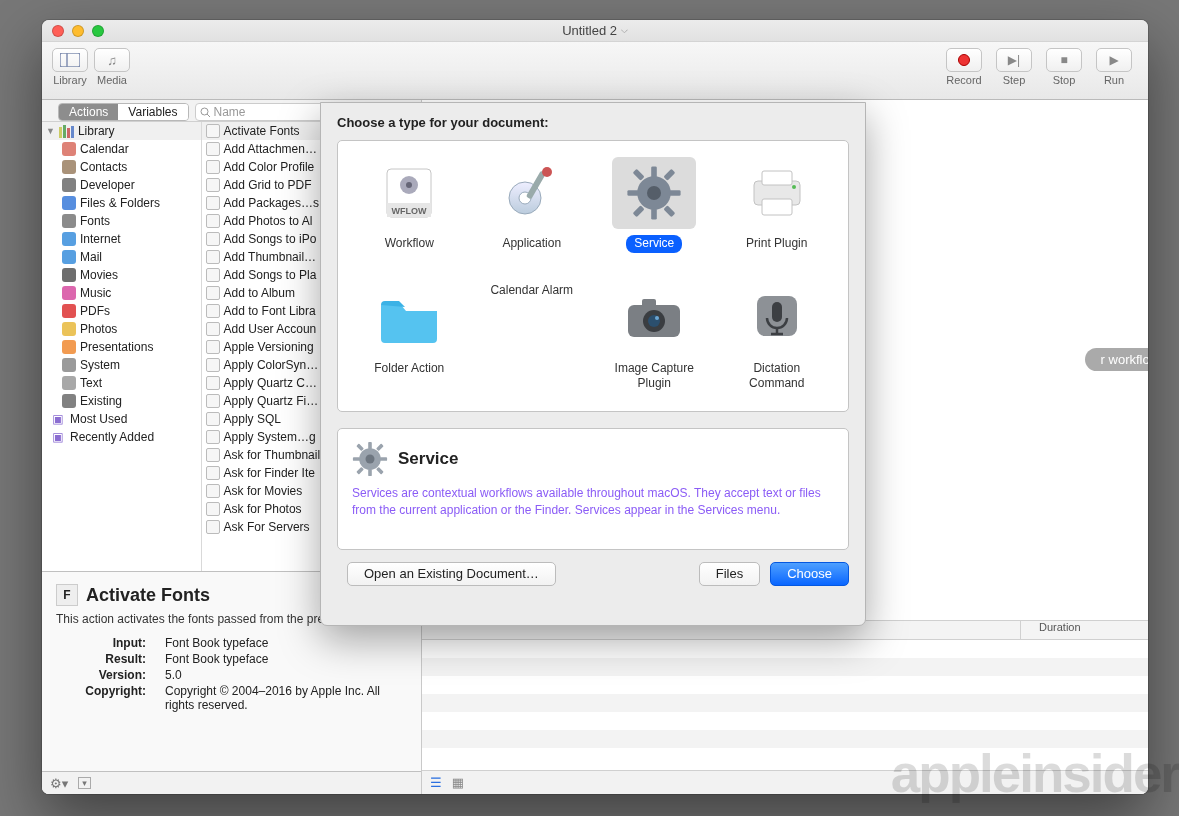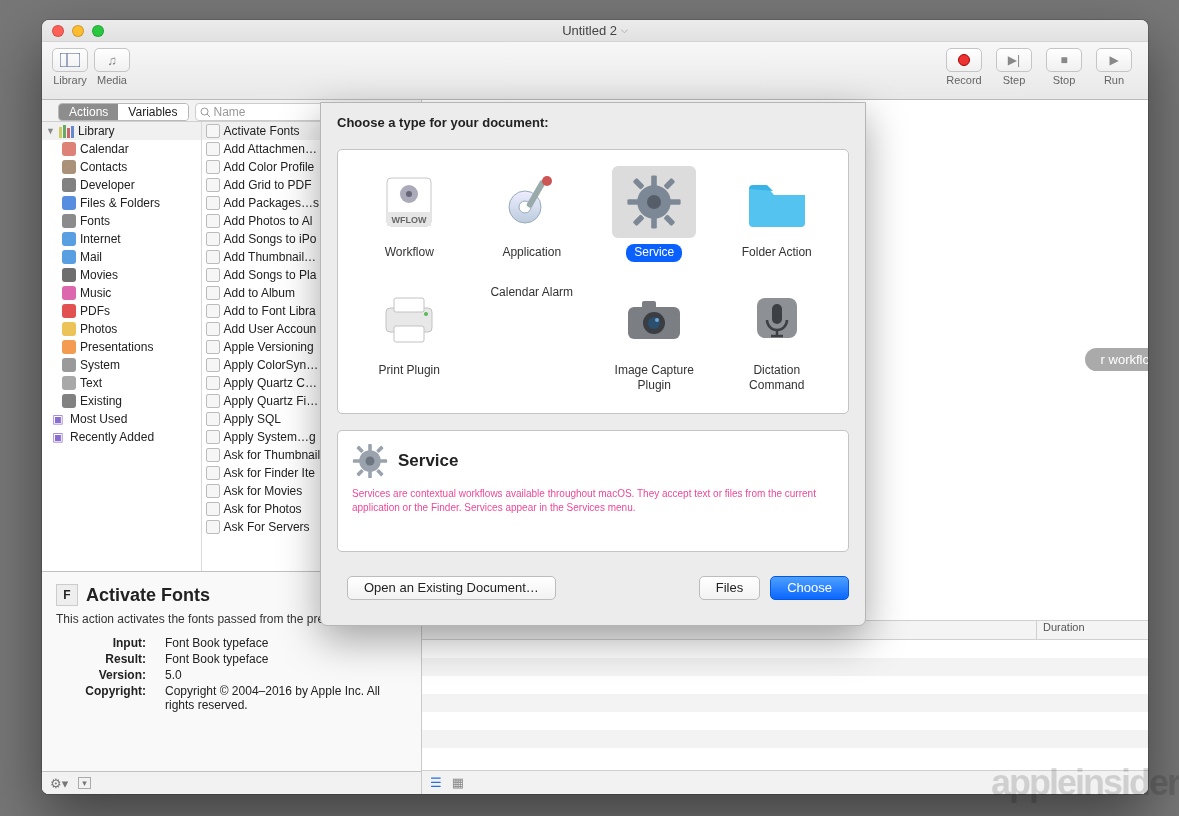--- a/index.html
+++ b/index.html
@@ -81,61 +81,61 @@
 .det-k{width:90px;text-align:right;font-weight:600;margin-right:19px}
 .det-v{flex:1}
 
 .footbar{height:22px;background:#f2f2f2;display:flex;align-items:center;padding:0 8px;gap:10px;color:#777;font-size:13px}
 
 .rightpane{flex:1;background:#f0f0f0;display:flex;flex-direction:column}
 .workarea{flex:1;position:relative;background:#fff;overflow:hidden}
 .pill{position:absolute;right:-30px;top:248px;background:#aaa;color:#fff;padding:4px 16px;border-radius:14px;font-size:13px}
 .loghdr{height:20px;background:#f4f4f4;border-top:1px solid #d0d0d0;border-bottom:1px solid #d0d0d0;display:flex;font-size:11px;color:#555}
 .loghdr span:first-child{flex:1;padding-left:8px}
-.loghdr span:last-child{width:112px;border-left:1px solid #d0d0d0;padding-left:6px}
+.loghdr span:last-child{width:128px;border-left:1px solid #d0d0d0;padding-left:18px}
 .logbody{height:130px;background:#fff}
 .logbody .stripe{height:18px}
 .logbody .stripe:nth-child(even){background:#f3f3f3}
 .rfoot{height:24px;background:#f2f2f2;border-top:1px solid #d0d0d0;display:flex;align-items:center;padding:0 8px;gap:10px;color:#4a7dff}
 
 
 .sheet{
   position:absolute;left:278px;top:82px;width:546px;height:524px;
   background:#ececec;border:1px solid #b5b5b5;border-radius:0 0 7px 7px;
   box-shadow:0 14px 40px rgba(0,0,0,.35);
   padding:12px 16px 14px;
   display:flex;flex-direction:column;
 }
 .sheet-h{font-weight:600;font-size:13px;margin-bottom:10px}
 .grid{
   flex:0 0 auto;background:#fff;border:1px solid #c4c4c4;border-radius:5px;
   padding:16px 10px 18px;
-  display:grid;grid-template-columns:repeat(4,1fr);row-gap:22px;margin-top:9px;
+  display:grid;grid-template-columns:repeat(4,1fr);row-gap:29px;
 }
 .opt{display:flex;flex-direction:column;align-items:center;font-size:12px;text-align:center;color:#333;cursor:default}
 .opt .iconwrap{width:84px;height:72px;border-radius:6px;display:flex;align-items:center;justify-content:center;margin-bottom:6px}
 .opt.selected .iconwrap{background:#dcdcdc}
 .opt .lbl{padding:1px 8px;border-radius:8px;line-height:1.3}
 .opt.selected .lbl{background:#0a60ff;color:#fff}
 .descbox{
   margin-top:16px;border:1px solid #c4c4c4;border-radius:5px;background:#fff;
   padding:12px 14px;min-height:122px;
 }
 .descbox .dh{display:flex;align-items:center;gap:10px;font-size:17px;font-weight:700;margin-bottom:8px}
 .gearbig{width:36px;height:36px}
-.descbox p{font-size:10px;line-height:1.45;color:#ec4899}
-.sheetbtns{display:flex;margin-top:24px;align-items:center}
+.descbox p{font-size:12px;line-height:1.45;color:#8b5cf6}
+.sheetbtns{display:flex;margin-top:12px;align-items:center}
 .mbtn{height:24px;padding:0 16px;background:linear-gradient(#fff,#f2f2f2);border:1px solid #bcbcbc;border-radius:5px;font-size:13px;display:flex;align-items:center}
 .mbtn.primary{background:linear-gradient(#4ea0ff,#0a66ff);border-color:#0558e0;color:#fff}
 .sheetbtns .spacer{flex:1}
 .sheetbtns .mbtn{margin-left:10px}
 
 .watermark{
   position:absolute;right:0;bottom:12px;
-  font-size:36px;font-weight:700;letter-spacing:-2px;
+  font-size:53px;font-weight:700;letter-spacing:-2px;
   color:rgba(0,0,0,.14);font-family:Helvetica,Arial,sans-serif;
   pointer-events:none;
 }
 .books{display:inline-flex;gap:1px;align-items:flex-end}
 .books i{width:3px;background:currentColor;display:inline-block}
 svg{display:block}
 </style>
 </head>
 <body>
 
@@ -497,37 +497,37 @@
                 <rect x="27" y="31" width="8" height="4" rx="1" transform="rotate(45 31 33)"></rect>
                 <rect x="27" y="5" width="8" height="4" rx="1" transform="rotate(-45 31 7)"></rect>
                 <rect x="5" y="31" width="8" height="4" rx="1" transform="rotate(-45 9 33)"></rect>
               </g>
             </svg>
           </div>
           <span class="lbl">Service</span>
         </div>
         <div class="opt">
           <div class="iconwrap">
-            <svg width="64" height="50">
-              <path d="M4 12 h20 l5 6 h31 v28 a4 4 0 0 1 -4 4 H8 a4 4 0 0 1 -4 -4 z" fill="#55c3f0"></path>
-              <path d="M4 12 a4 4 0 0 1 4 -4 h14 l6 6 z" fill="#3bb2e6"></path>
-            </svg>
-          </div>
-          <span class="lbl">Folder Action</span>
-        </div>
-        <div class="opt">
-          <div class="iconwrap">
             <svg width="58" height="52">
               <rect x="6" y="14" width="46" height="24" rx="4" fill="#e8e8e8" stroke="#c2c2c2"></rect>
               <rect x="14" y="4" width="30" height="14" rx="2" fill="#fff" stroke="#c2c2c2"></rect>
               <rect x="14" y="32" width="30" height="16" rx="2" fill="#fff" stroke="#c2c2c2"></rect>
               <circle cx="46" cy="20" r="2" fill="#5b5"></circle>
             </svg>
           </div>
           <span class="lbl">Print Plugin</span>
+        </div>
+        <div class="opt">
+          <div class="iconwrap">
+            <svg width="64" height="50">
+              <path d="M4 12 h20 l5 6 h31 v28 a4 4 0 0 1 -4 4 H8 a4 4 0 0 1 -4 -4 z" fill="#55c3f0"></path>
+              <path d="M4 12 a4 4 0 0 1 4 -4 h14 l6 6 z" fill="#3bb2e6"></path>
+            </svg>
+          </div>
+          <span class="lbl">Folder Action</span>
         </div>
         <div class="opt">
           <span class="lbl">Calendar Alarm</span>
         </div>
         <div class="opt">
           <div class="iconwrap">
             <svg width="60" height="46">
               <rect x="4" y="10" width="52" height="32" rx="6" fill="#7b7f84"></rect>
               <rect x="18" y="4" width="14" height="8" rx="2" fill="#7b7f84"></rect>
               <circle cx="30" cy="26" r="11" fill="#3a3d41"></circle>

